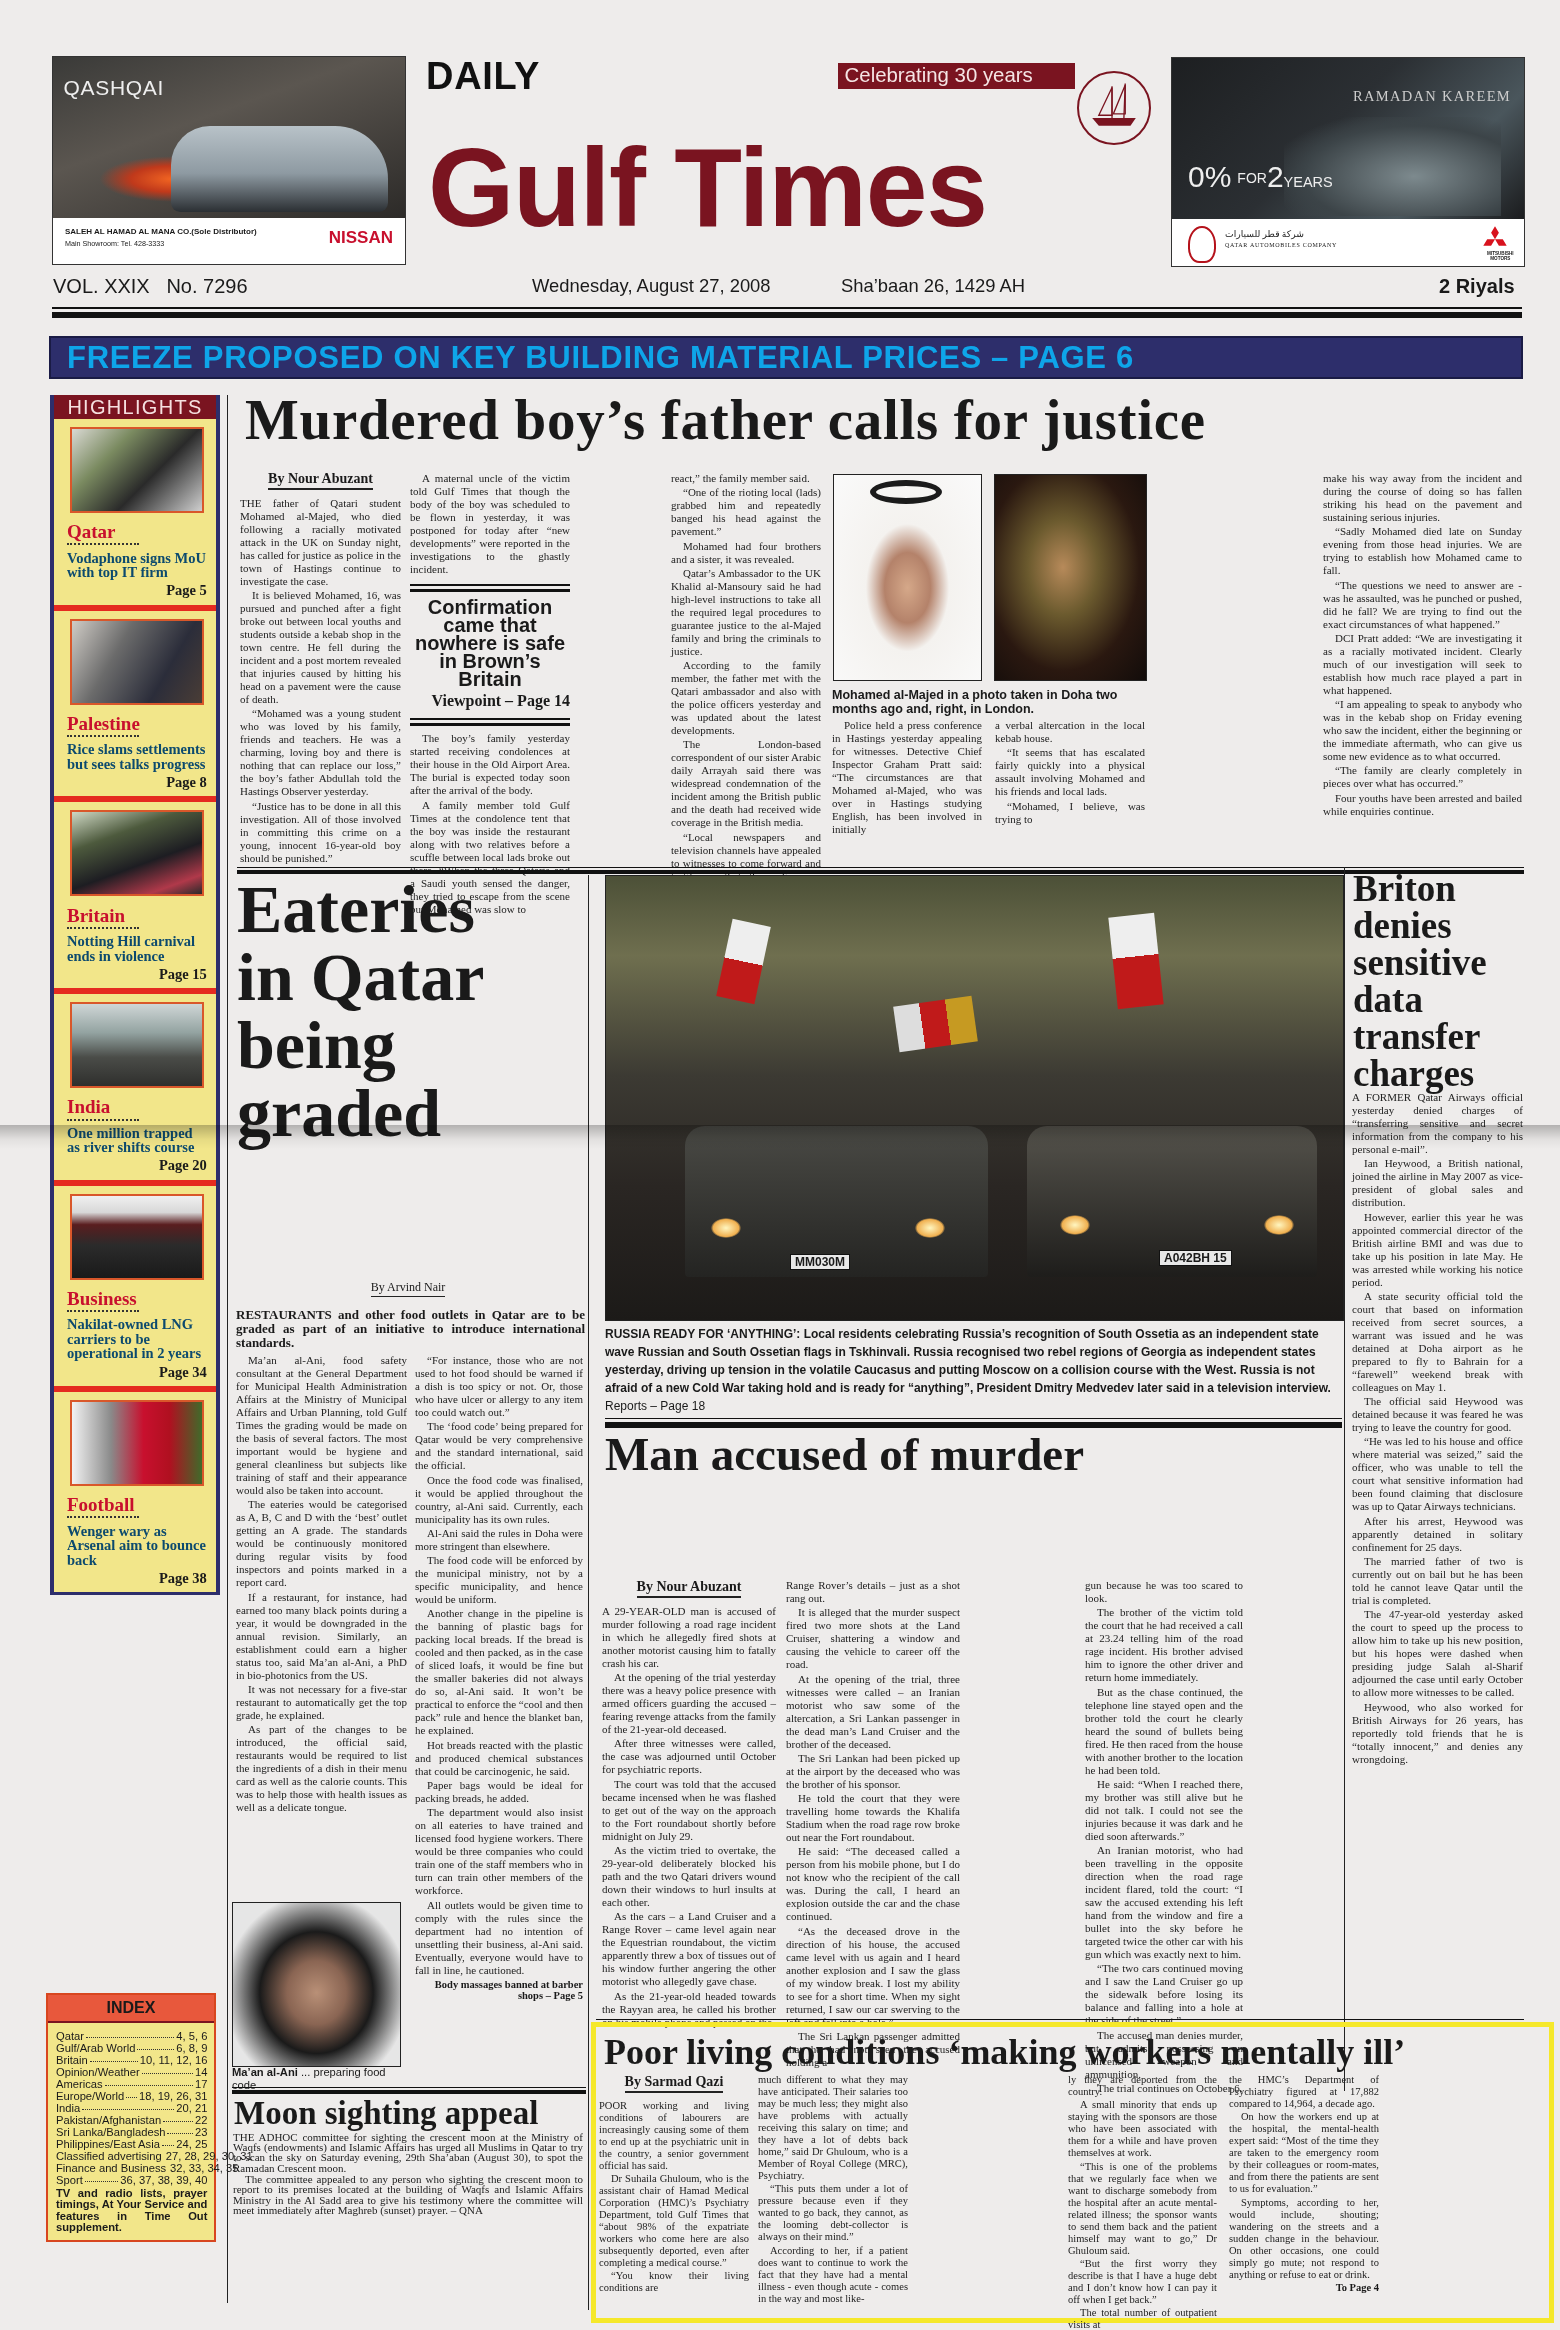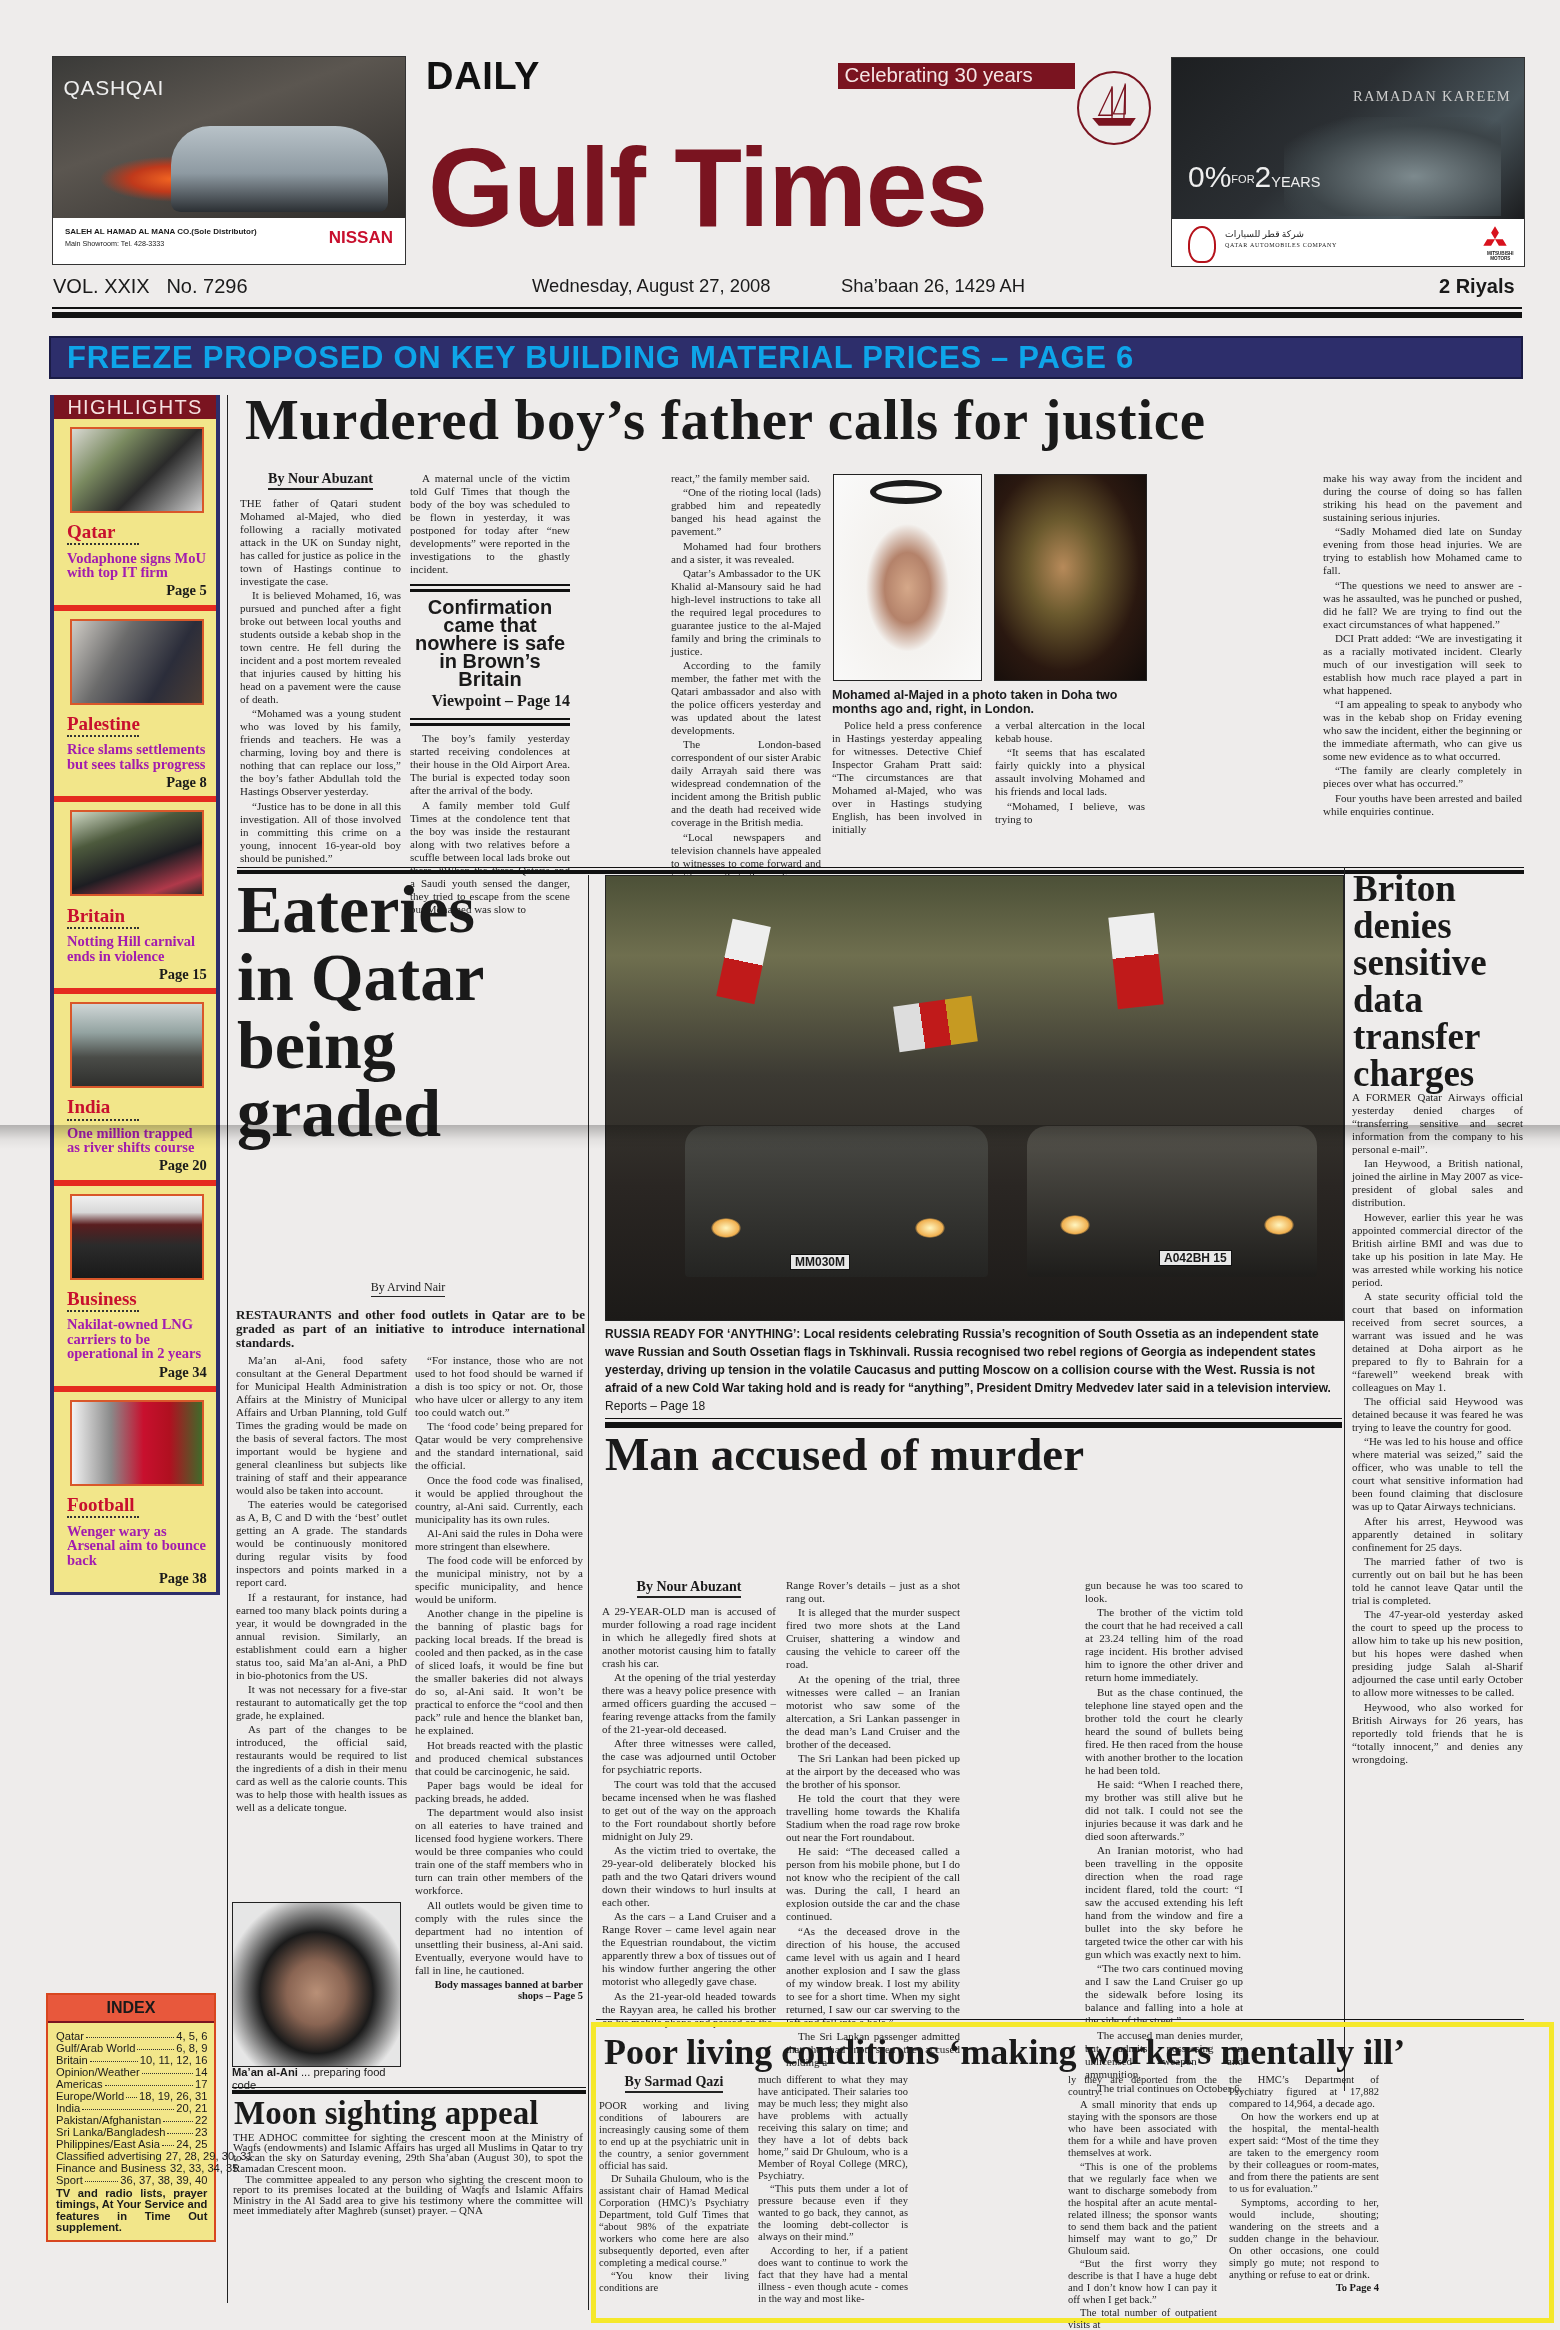--- a/index.html
+++ b/index.html
@@ -14,21 +14,21 @@
   .rule-double{border-top:2px solid #111;border-bottom:6px solid #111;height:2.6px;}
   .photo{background:#555;border:1.3px solid #222;}
   
   .ad{border:1.3px solid #333;overflow:hidden;}
   
   .hl-box{background:#f2e68a;border-left:4px solid #2d2e6b;border-right:4px solid #2d2e6b;}
   .hl-item{border-bottom:6px solid #e52b1f;padding:8px 9.2px 5.3px 13px;position:relative;}
   .hl-photo{height:165px;border:2px solid #d9572a;margin:0 2.6px 9.2px 2.6px;}
   .hl-cat{font-family:"Liberation Serif",serif;font-weight:bold;font-size:19px;color:#c8102e;line-height:20px;}
   .hl-dots{border-top:2.6px dotted #333;width:72px;margin:1.3px 0 5.3px 0;}
-  .hl-text{font-family:"Liberation Serif",serif;font-weight:bold;font-size:14.5px;line-height:14.5px;color:#a21caf;}
+  .hl-text{font-family:"Liberation Serif",serif;font-weight:bold;font-size:14.5px;line-height:14.5px;color:#0c4a6e;}
   .hl-page{font-family:"Liberation Serif",serif;font-weight:bold;font-size:14.5px;text-align:right;margin-top:2.6px;}
   .idx-row{display:flex;font-family:"Liberation Sans",sans-serif;font-size:11.2px;line-height:12px;}
   .idx-row .n{white-space:nowrap;}
   .idx-row .d{flex:1;border-bottom:1.3px dotted #333;margin:0 2px 3.3px 2px;}
   .idx-row .p{white-space:nowrap;}
 </style>
 </head>
 <body>
 
 <div class="abs ad" style="left:52px;top:56px;width:352px;height:207px;background:#fff;">
@@ -53,21 +53,21 @@
     <path d="M50 22 L30 64 L50 64 Z" fill="none" stroke="#7a1420" stroke-width="2"></path>
     <path d="M70 18 L52 62 L70 62 Z" fill="none" stroke="#7a1420" stroke-width="2"></path>
   </svg>
 </div>
 
 <div class="abs ad" style="left:1171px;top:57px;width:352px;height:208px;background:#fff;">
   <div style="position:absolute;left:0;top:0;width:352px;height:161px;background:linear-gradient(135deg,#1d1f21 0%,#2b2f33 45%,#4a565c 75%,#1b1c1e 100%);">
     <div class="serif" style="position:absolute;right:13px;top:30px;color:#ccc;font-size:14.5px;letter-spacing:1.3px;">RAMADAN KAREEM</div>
     <div style="position:absolute;left:112px;top:59px;width:217px;height:99px;background:radial-gradient(ellipse at 60% 60%,#7d8a8e 0%,#3c4448 60%,transparent 80%);"></div>
     <div style="position:absolute;left:16px;top:102px;color:#eee;">
-      <span class="sans" style="font-size:30px;">0%</span><sup class="sans" style="font-size:11px;">FOR</sup><span class="sans" style="font-size:30px;">2</span><span class="sans" style="font-size:14.5px;">YEARS</span>
+      <span class="sans" style="font-size:30px;">0%</span><sup class="sans" style="font-size:14px;padding-left:6px;">FOR</sup><span class="sans" style="font-size:30px;">2</span><span class="sans" style="font-size:14.5px;">YEARS</span>
     </div>
   </div>
   <div style="position:absolute;left:16px;top:168px;width:24px;height:33px;border:2.6px solid #b5121b;border-radius:50% 50% 40% 40%;"></div>
   <div class="serif" style="position:absolute;left:53px;top:170px;font-size:9.2px;">شركة قطر للسيارات</div>
   <div class="serif" style="position:absolute;left:53px;top:184px;font-size:6px;letter-spacing:0.7px;">QATAR AUTOMOBILES COMPANY</div>
   <div style="position:absolute;right:16px;top:168px;">
     <svg width="26" height="24" viewBox="0 0 40 36">
         <path d="M20 0 L26 10 L20 20 L14 10 Z M20 20 L32 20 L38 30 L26 30 Z M20 20 L8 20 L2 30 L14 30 Z" fill="#d8121d"></path>
       </svg>
   </div>

